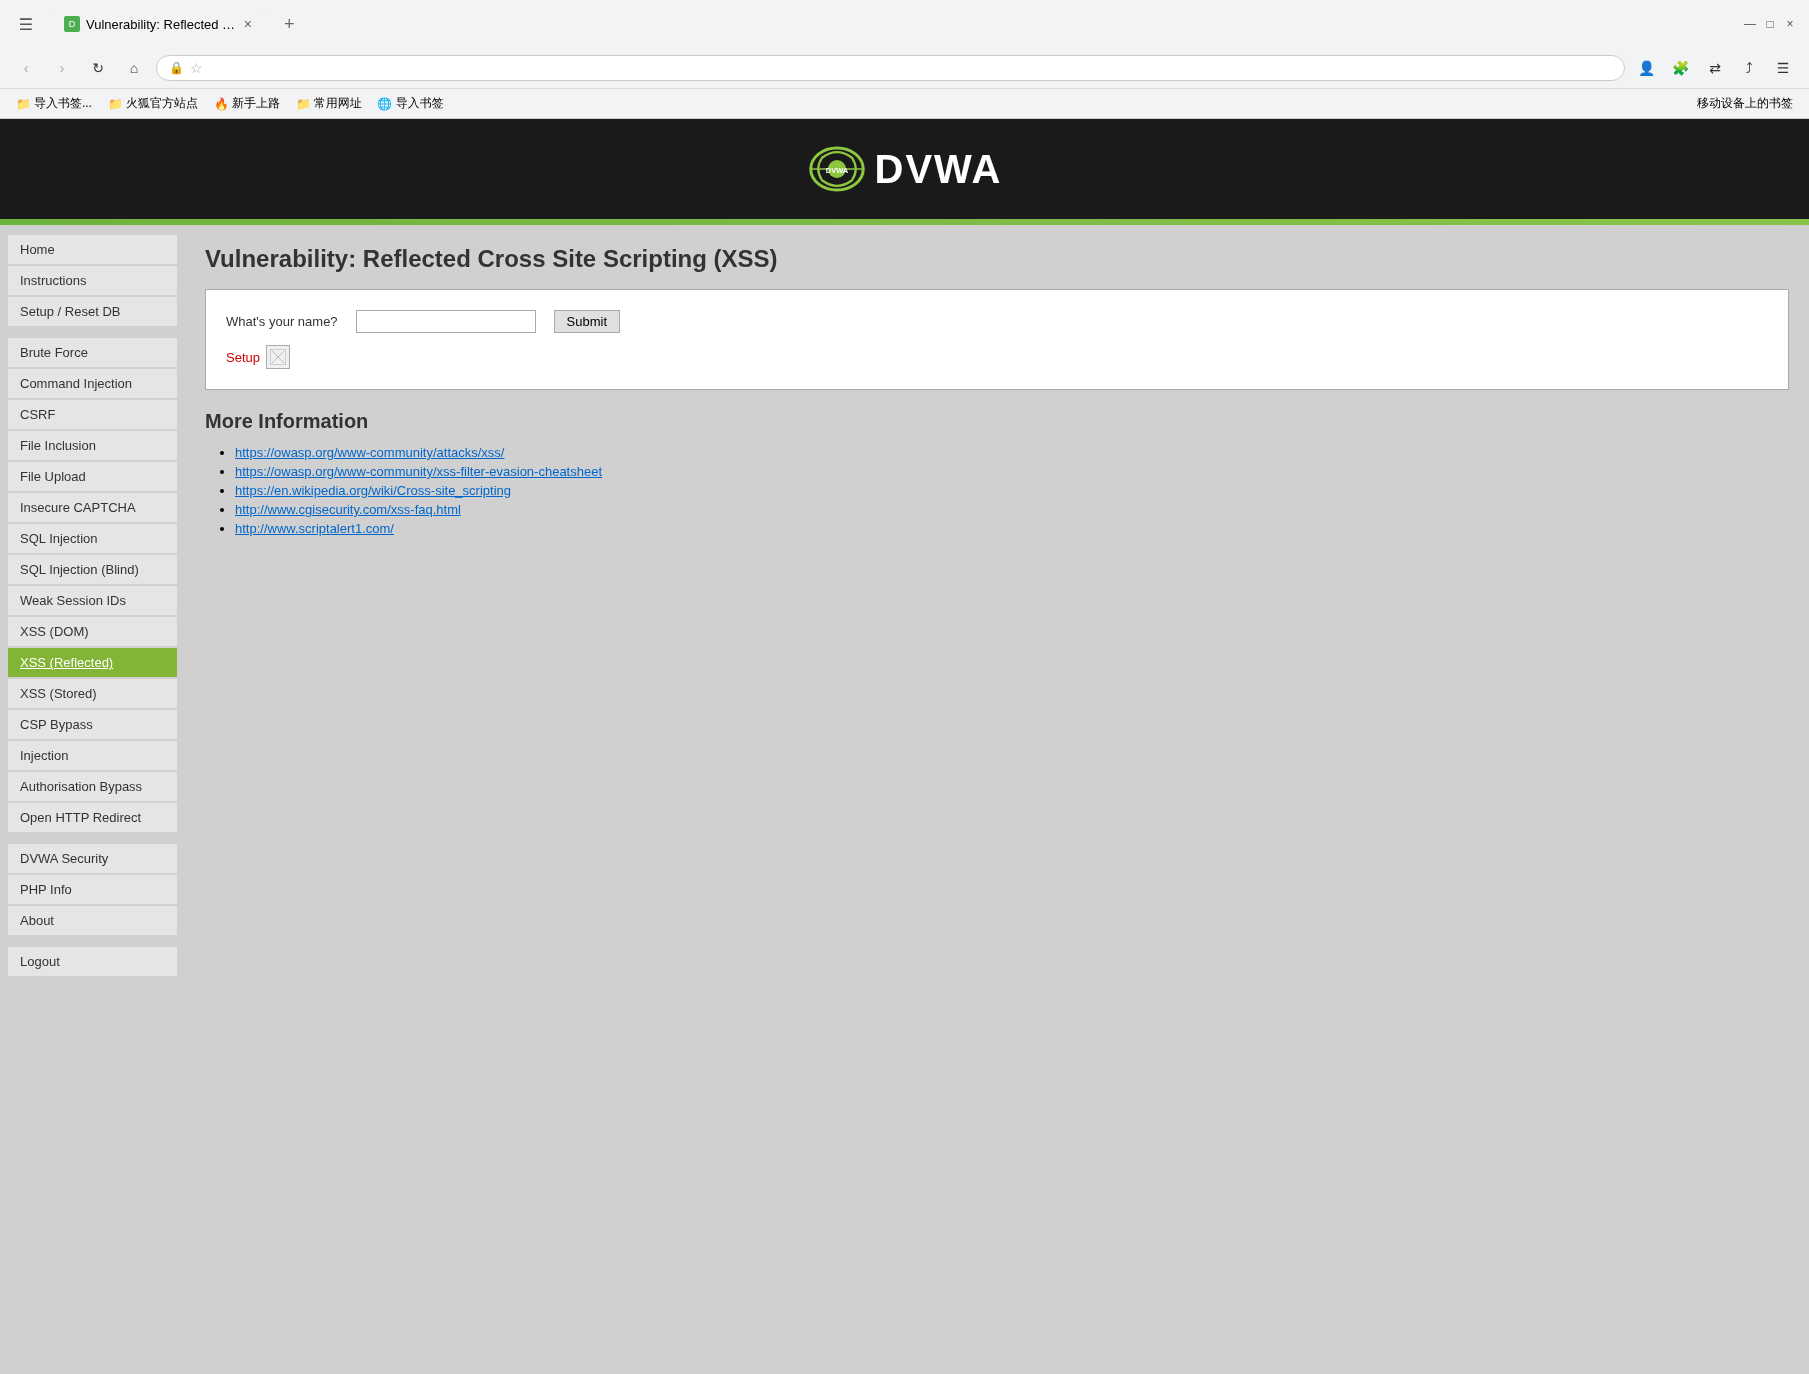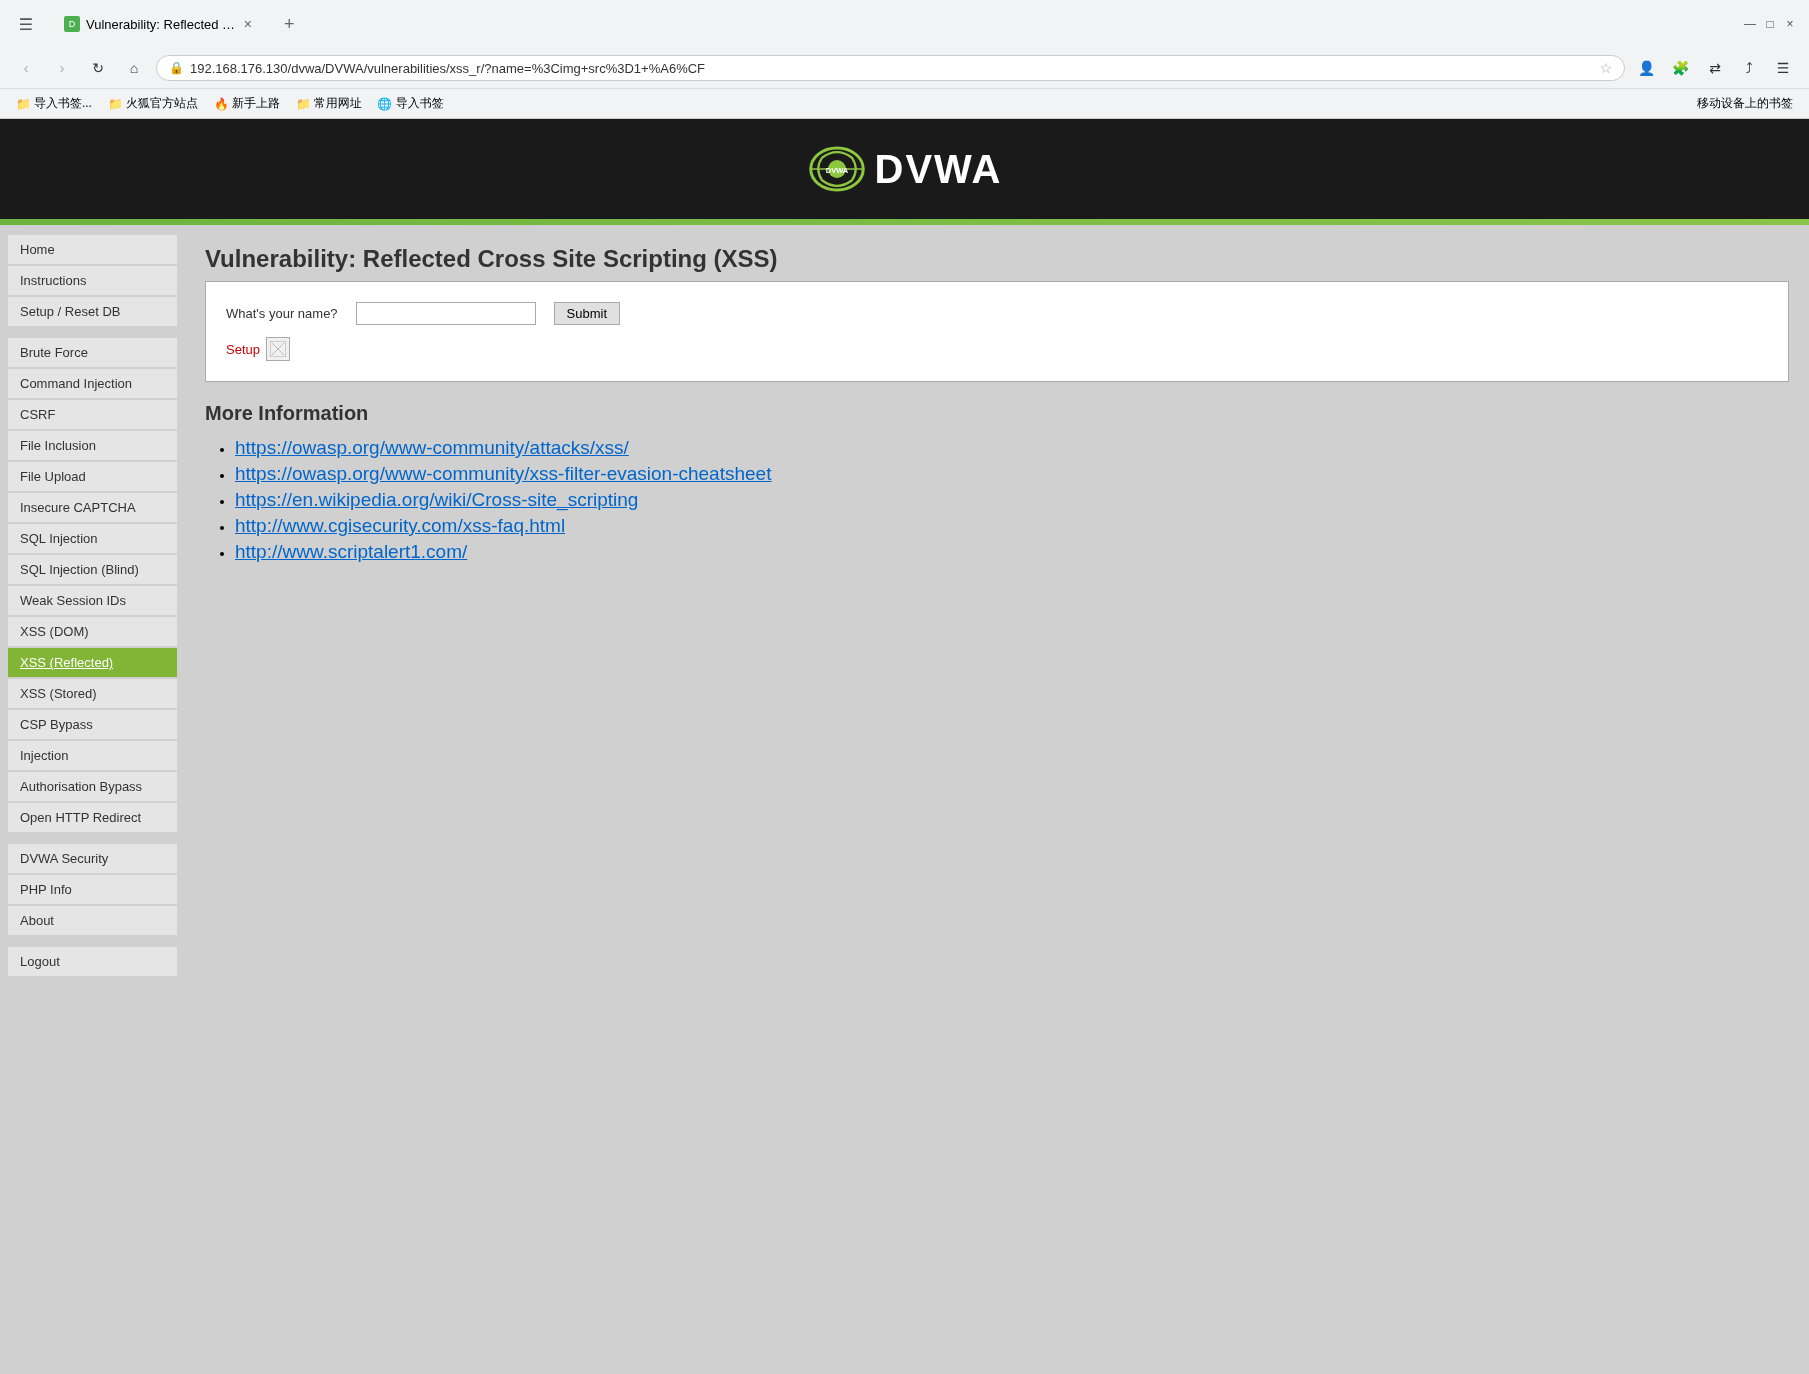--- a/index.html
+++ b/index.html
@@ -33,34 +33,34 @@
     .dvwa-body { display: flex; background: #d0d0d0; min-height: calc(100vh - 200px); }
 
     
     .sidebar { width: 185px; background: #d0d0d0; padding: 8px 0; flex-shrink: 0; }
     .sidebar-item { display: block; padding: 7px 12px; cursor: pointer; color: #333; text-decoration: none; font-size: 13px; background: #e5e5e5; margin: 2px 8px; }
     .sidebar-item.active { background: #82b435; color: white; text-decoration: underline; }
     .sidebar-separator { height: 8px; }
 
     
     .main-content { flex: 1; padding: 20px; background: #d0d0d0; }
-    .page-title { font-size: 24px; font-weight: bold; color: #333; margin-bottom: 8px; }
+    .page-title { font-size: 24px; font-weight: bold; color: #333; margin-bottom: 16px; }
 
     .content-box { background: white; border: 1px solid #aaa; padding: 20px; margin-bottom: 20px; }
     .form-row { display: flex; align-items: center; gap: 18px; margin-bottom: 12px; }
     .form-label { font-size: 13px; color: #333; }
     .form-input { border: 1px solid #aaa; padding: 3px 6px; font-size: 13px; width: 180px; }
     .submit-btn { background: #e0e0e0; border: 1px solid #aaa; padding: 3px 12px; cursor: pointer; font-size: 13px; }
     .hello-text { color: #cc0000; font-size: 13px; display: flex; align-items: center; gap: 6px; }
     .broken-img { width: 24px; height: 24px; border: 1px solid #aaa; background: #f0f0f0; display: flex; align-items: center; justify-content: center; color: #999; font-size: 10px; }
 
     .more-info-title { font-size: 20px; font-weight: bold; color: #333; margin-bottom: 12px; margin-top: 8px; }
     .more-info-links { list-style: disc; padding-left: 30px; }
     .more-info-links li { margin-bottom: 4px; }
-    .more-info-links a { color: #0066cc; text-decoration: underline; font-size: 19px; }
+    .more-info-links a { color: #0066cc; text-decoration: underline; font-size: 13px; }
 
     
     .window-controls { display: flex; align-items: center; gap: 6px; }
     .win-ctrl { width: 14px; height: 14px; display: flex; align-items: center; justify-content: center; cursor: pointer; color: #555; font-size: 12px; }
   </style>
 </head>
 <body>
 
 <div class="browser-chrome">
 
@@ -82,21 +82,20 @@
     </div>
   </div>
 
   <div class="browser-controls">
     <div class="browser-nav-btn disabled">‹</div>
     <div class="browser-nav-btn disabled">›</div>
     <div class="browser-nav-btn">↻</div>
     <div class="browser-nav-btn">⌂</div>
     <div class="browser-address-bar">
       <span style="color:#aaa;font-size:12px;">🔒</span>
-      <input class="browser-address-input" readonly="" value="192.168.176.130/dvwa/DVWA/vulnerabilities/xss_r/?name=%3Cimg+src%3D1+%A6%CF" style="">
       <span style="color:#aaa;font-size:14px;">☆</span>
     </div>
     <div class="browser-right-buttons">
       <div class="browser-nav-btn">👤</div>
       <div class="browser-nav-btn">🧩</div>
       <div class="browser-nav-btn">⇄</div>
       <div class="browser-nav-btn">⤴</div>
       <div class="browser-nav-btn">☰</div>
     </div>
   </div>

